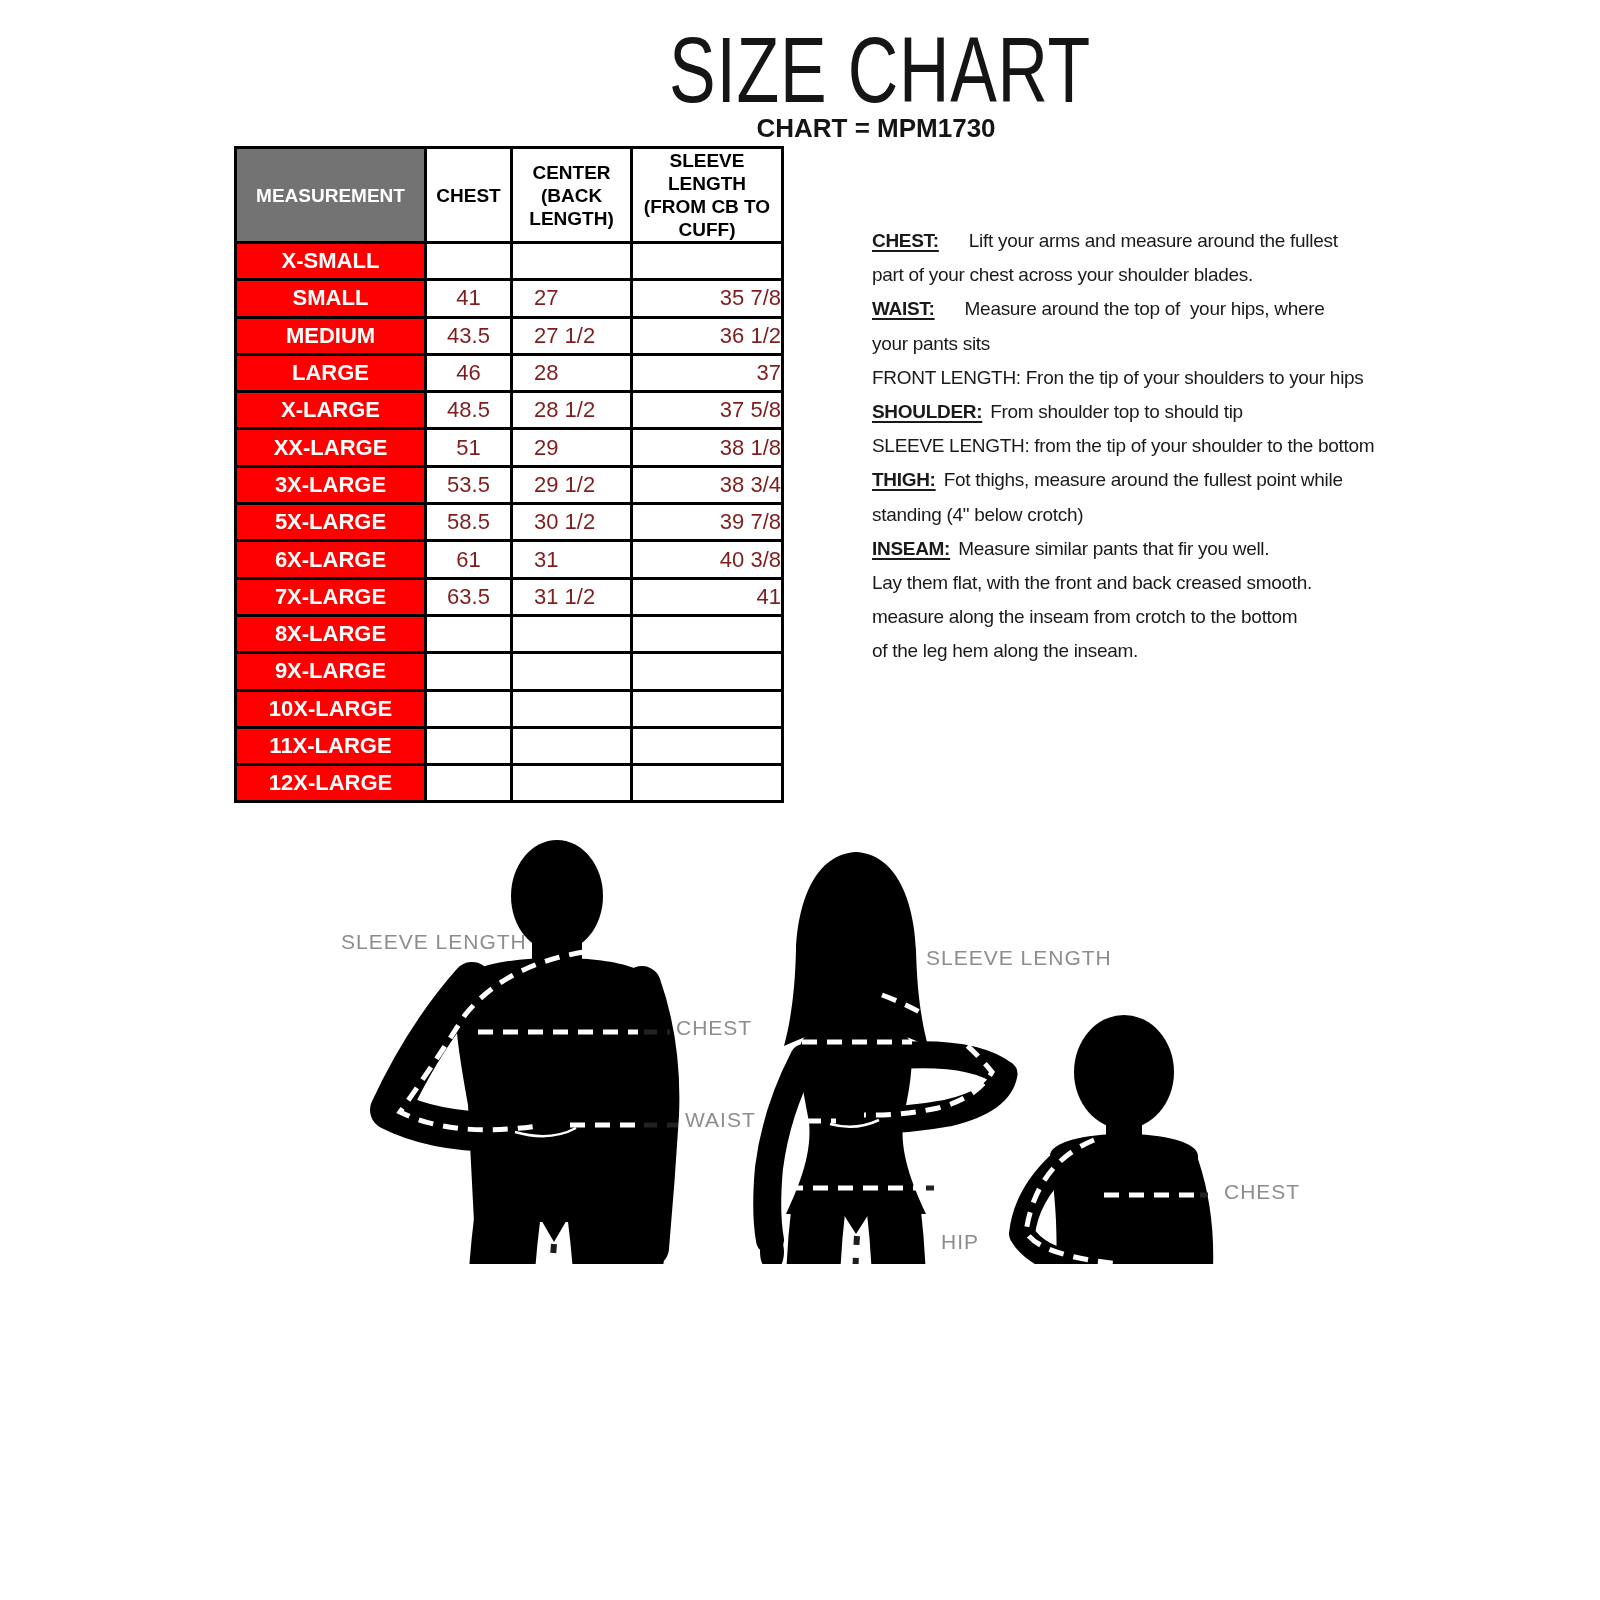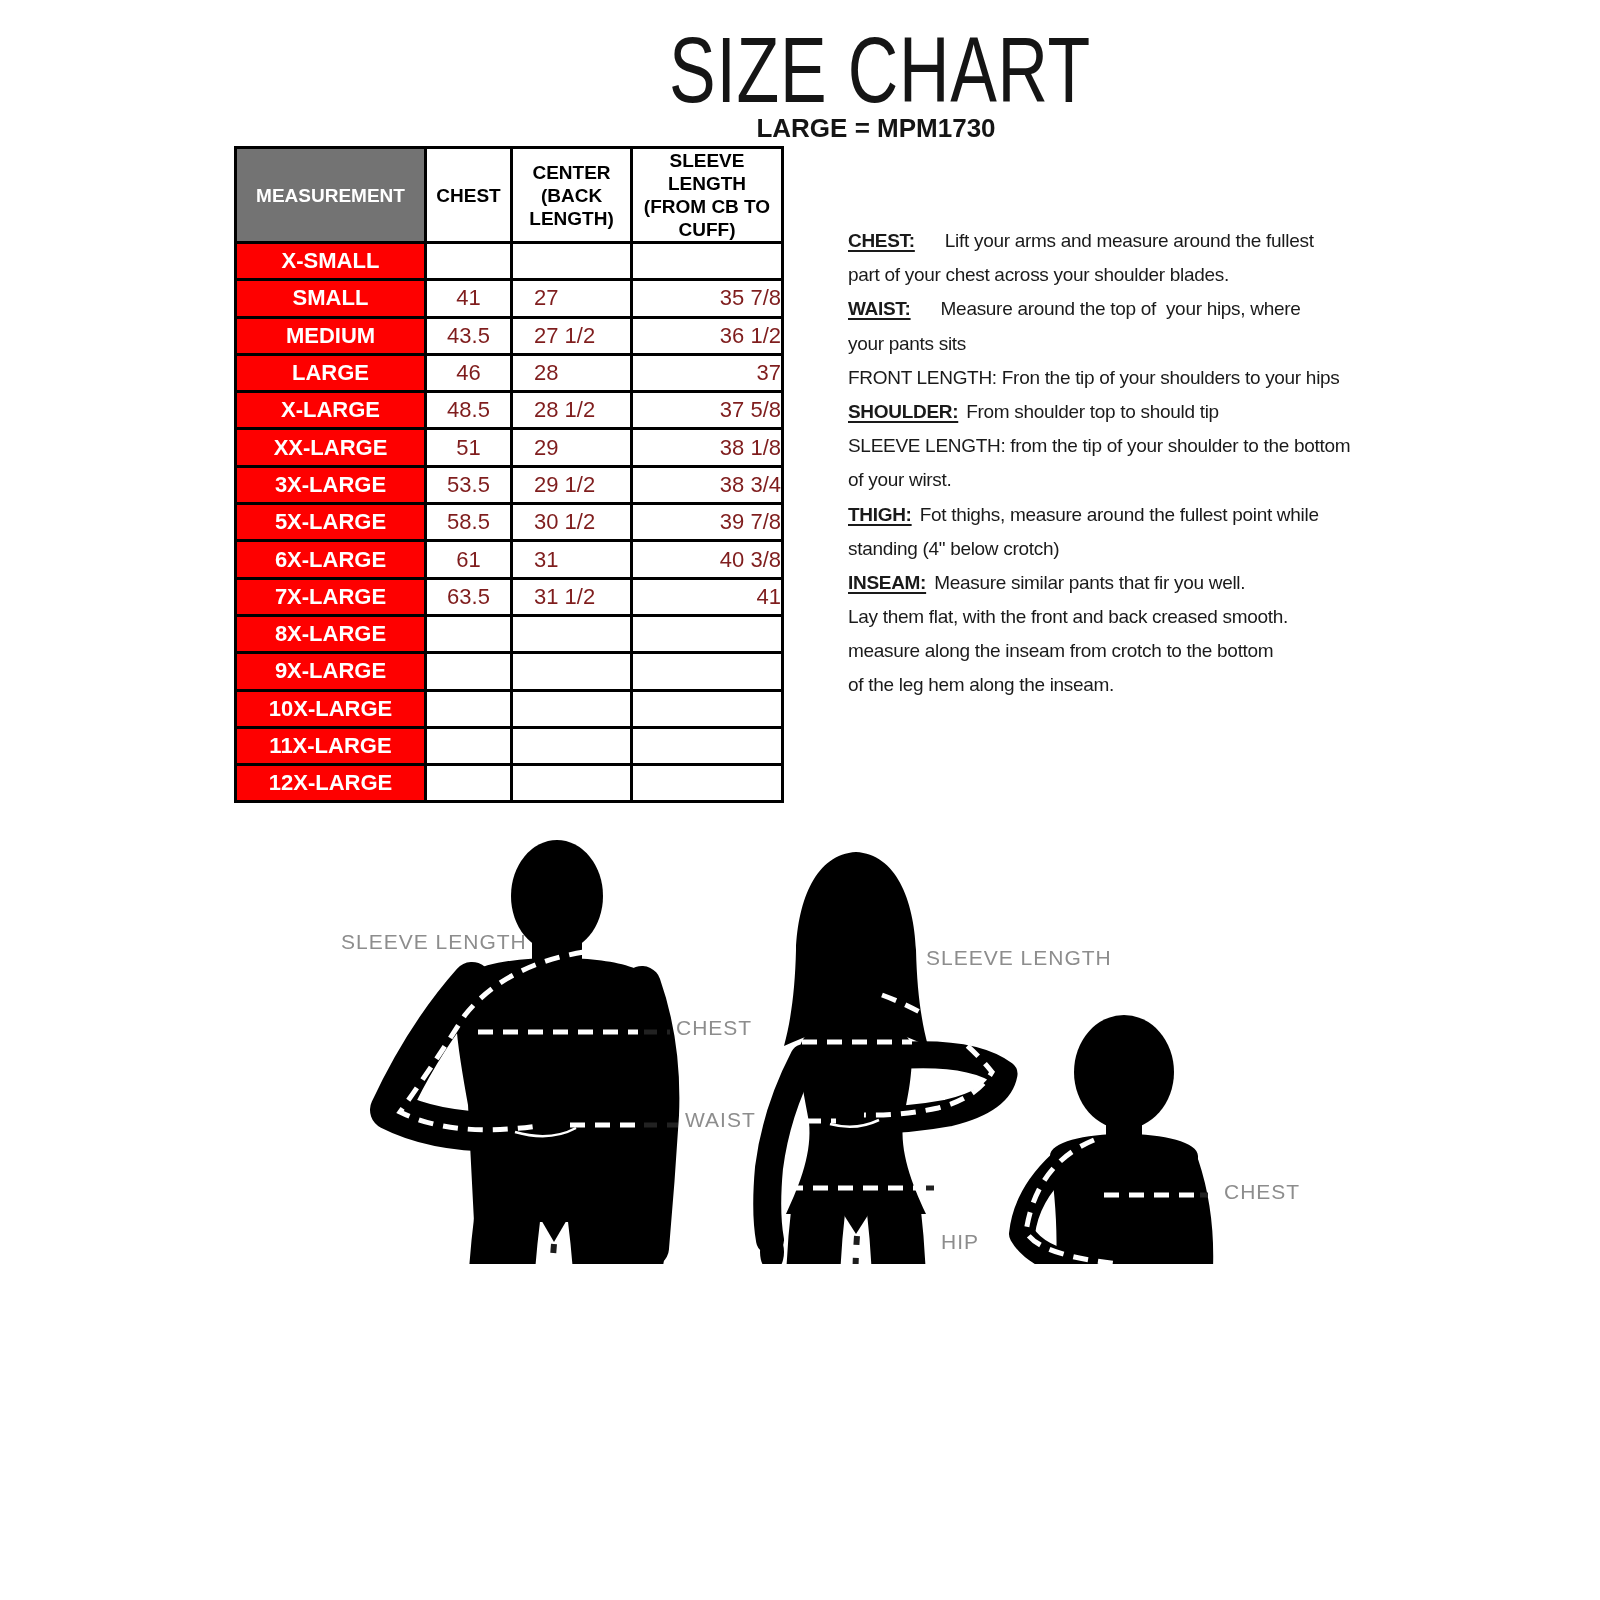--- a/index.html
+++ b/index.html
@@ -23,42 +23,42 @@
   .size-table td{height:34.3px;vertical-align:middle;}
   td.size-cell{background:#FE0000;color:#fff;font-weight:bold;font-size:22px;text-align:center;margin-top:32px;}
   td.val-cell{background:#fff;color:#7f1d1d;font-size:22px;}
   td.c-chest{text-align:center;}
   td.c-center{text-align:left;padding-left:21px;}
   td.c-sleeve{text-align:right;padding-left:47px;}
 
   
   .instructions{position:absolute;left:848px;top:224px;width:560px;}
   .instr-line{height:34.2px;line-height:34.2px;font-size:19px;letter-spacing:-0.3px;
-              color:#1a1a1a;white-space:pre;}
+              color:#1a1a1a;white-space:pre;margin-left:24px;}
   .instr-label{font-weight:bold;text-decoration:underline;text-decoration-thickness:2px;
                text-underline-offset:3px;margin-right:8px;}
   .instr-label.gap-wide{margin-right:30px;}
 
   
   .diagram-svg{position:absolute;left:0;top:820px;}
   .dlabel{position:absolute;color:#8d8d8d;font-size:21px;letter-spacing:1px;white-space:nowrap;}
   .fig{fill:#000;}
   .limb{stroke:#000;fill:none;stroke-linecap:round;stroke-linejoin:round;}
   .dash-white{stroke:#ffffff;stroke-width:5;fill:none;stroke-dasharray:15 10;}
   .dash-dark{stroke:#222222;stroke-width:5;fill:none;stroke-dasharray:13 10;}
   .dash-inseam{stroke:#1c1c1c;stroke-width:6;fill:none;stroke-dasharray:9 13;}
   .finger{stroke:#ffffff;stroke-width:2.5;fill:none;}
 </style>
 </head>
 <body>
 
 <div class="page">
 
   <div class="title">SIZE CHART</div>
-  <div class="subtitle">LARGE = MPM1730</div>
+  <div class="subtitle">CHART = MPM1730</div>
 
   <table class="size-table">
     <colgroup>
       <col style="width:190px">
         <col style="width:86px">
         <col style="width:120px">
         <col style="width:151px">
     </colgroup>
     <thead>
       <tr>
@@ -163,21 +163,20 @@
   </table>
 
   <div class="instructions">
       <div class="instr-line"><span class="instr-label gap-wide">CHEST:</span>Lift your arms and measure around the fullest</div>
       <div class="instr-line">part of your chest across your shoulder blades.</div>
       <div class="instr-line"><span class="instr-label gap-wide">WAIST:</span>Measure around the top of  your hips, where</div>
       <div class="instr-line">your pants sits</div>
       <div class="instr-line">FRONT LENGTH: Fron the tip of your shoulders to your hips</div>
       <div class="instr-line"><span class="instr-label">SHOULDER:</span>From shoulder top to should tip</div>
       <div class="instr-line">SLEEVE LENGTH: from the tip of your shoulder to the bottom</div>
-      <div class="instr-line">of your wirst.</div>
       <div class="instr-line"><span class="instr-label">THIGH:</span>Fot thighs, measure around the fullest point while</div>
       <div class="instr-line">standing (4" below crotch)</div>
       <div class="instr-line"><span class="instr-label">INSEAM:</span>Measure similar pants that fir you well.</div>
       <div class="instr-line">Lay them flat, with the front and back creased smooth.</div>
       <div class="instr-line">measure along the inseam from crotch to the bottom</div>
       <div class="instr-line">of the leg hem along the inseam.</div>
     </div>
 
   <svg class="diagram-svg" width="1600" height="760" viewBox="0 0 1600 760">
 

